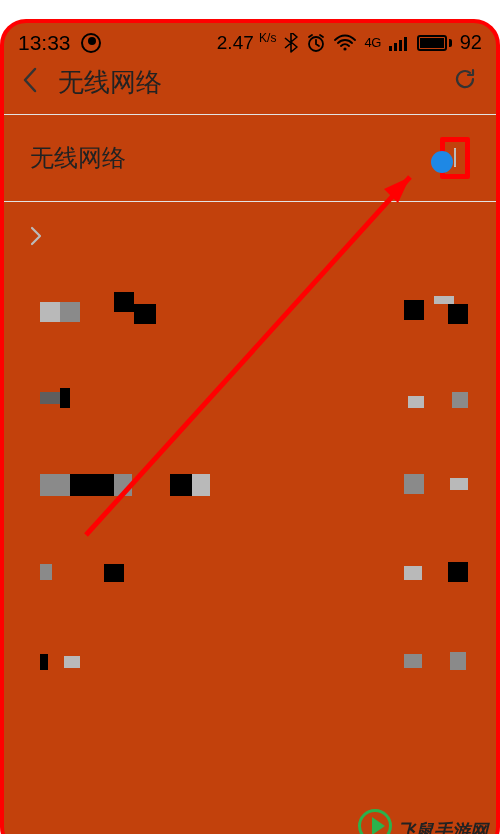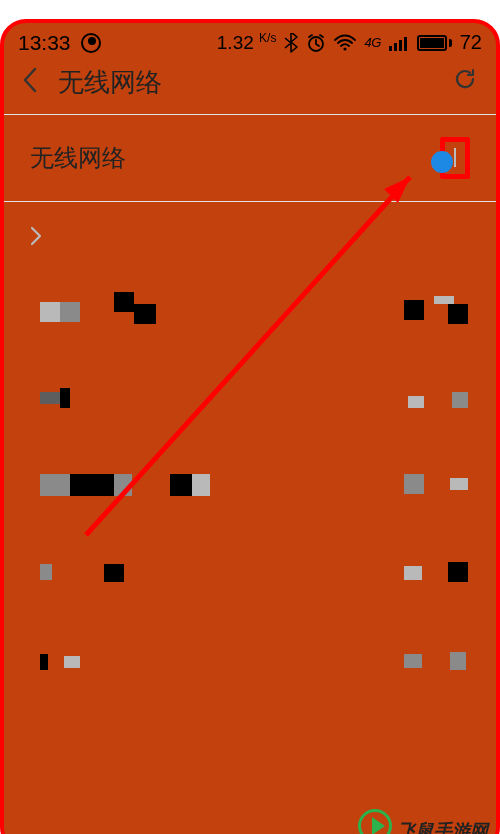--- a/index.html
+++ b/index.html
@@ -44,52 +44,52 @@
 <div class="frame">
 
   <div class="statusbar">
     <div class="left">
       <span>13:33</span>
       <span class="sb-icon">
           <span class="circle-icon"></span>
         </span>
     </div>
     <div class="right">
-      <span class="speed"><span>1.32</span> <sup style="font-size:12px">K/s</sup></span>
+      <span class="speed"><span>2.47</span> <sup style="font-size:12px">K/s</sup></span>
       <span class="sb-icon">
         <svg width="14" height="20" viewBox="0 0 14 20">
             <path d="M7 1v18l6-5-6-5 6-5-6-5zM7 10L1 5m6 5l-6 5" stroke="#000" stroke-width="1.6" fill="none" stroke-linejoin="round"></path>
           </svg>
       </span>
       <span class="sb-icon">
         <svg width="20" height="20" viewBox="0 0 20 20">
             <circle cx="10" cy="11" r="7" stroke="#000" stroke-width="1.8" fill="none"></circle>
             <path d="M10 7v4l3 2M3 4l3-2M17 4l-3-2" stroke="#000" stroke-width="1.8" fill="none" stroke-linecap="round"></path>
           </svg>
       </span>
       <span class="sb-icon">
         <svg width="22" height="18" viewBox="0 0 22 18">
             <path d="M1 6c6-6 14-6 20 0M4 9c4-4 10-4 14 0M7 12c2.5-2.5 5.5-2.5 8 0" stroke="#000" stroke-width="1.8" fill="none" stroke-linecap="round"></path>
             <circle cx="11" cy="15" r="1.6" fill="#000"></circle>
           </svg>
       </span>
-      <span style="font-size:13px; line-height:1; letter-spacing:-0.5px;font-style:italic;">4G</span>
+      <span style="font-size:13px; line-height:1; letter-spacing:-0.5px;">4G</span>
       <span class="sb-icon">
         <svg width="20" height="16" viewBox="0 0 20 16">
             <rect x="0" y="11" width="3" height="5" fill="#000"></rect>
             <rect x="5" y="8" width="3" height="8" fill="#000"></rect>
             <rect x="10" y="5" width="3" height="11" fill="#000"></rect>
             <rect x="15" y="2" width="3" height="14" fill="#000"></rect>
           </svg>
       </span>
       <span class="battery">
           <span class="batt-body"></span>
           <span class="batt-cap"></span>
         </span>
-      <span>72</span>
+      <span>92</span>
     </div>
   </div>
 
   <div class="header">
     <span class="back">
       <svg width="16" height="26" viewBox="0 0 16 26">
           <path d="M13 2 L3 13 L13 24" stroke="#333" stroke-width="2.5" fill="none" stroke-linecap="round" stroke-linejoin="round"></path>
         </svg>
     </span>
     <span class="title">无线网络</span>

